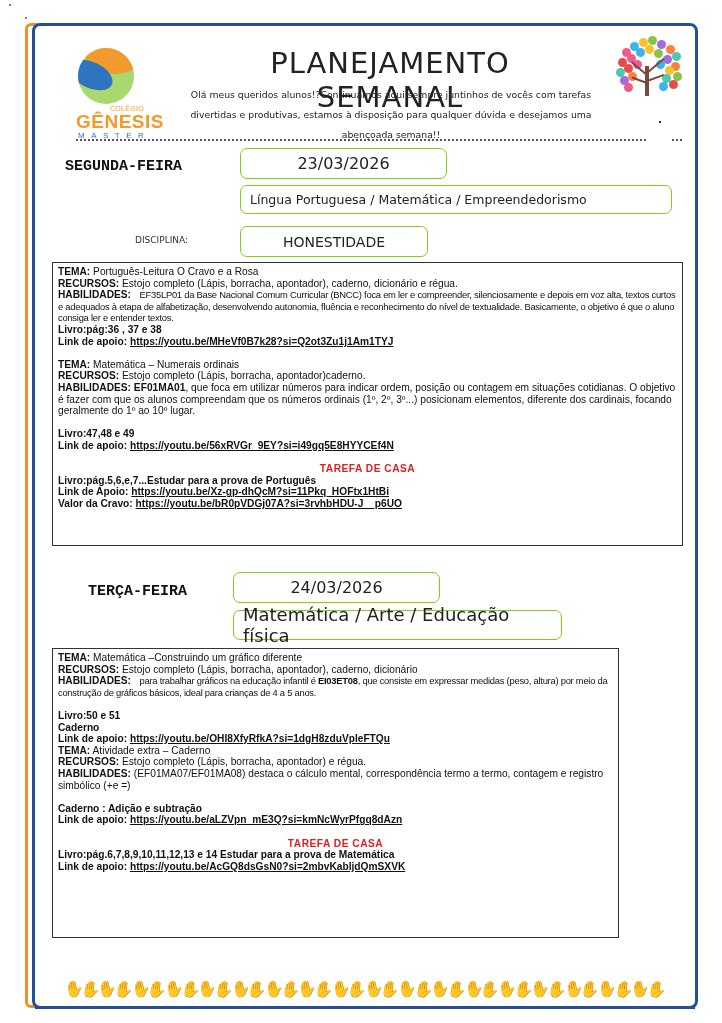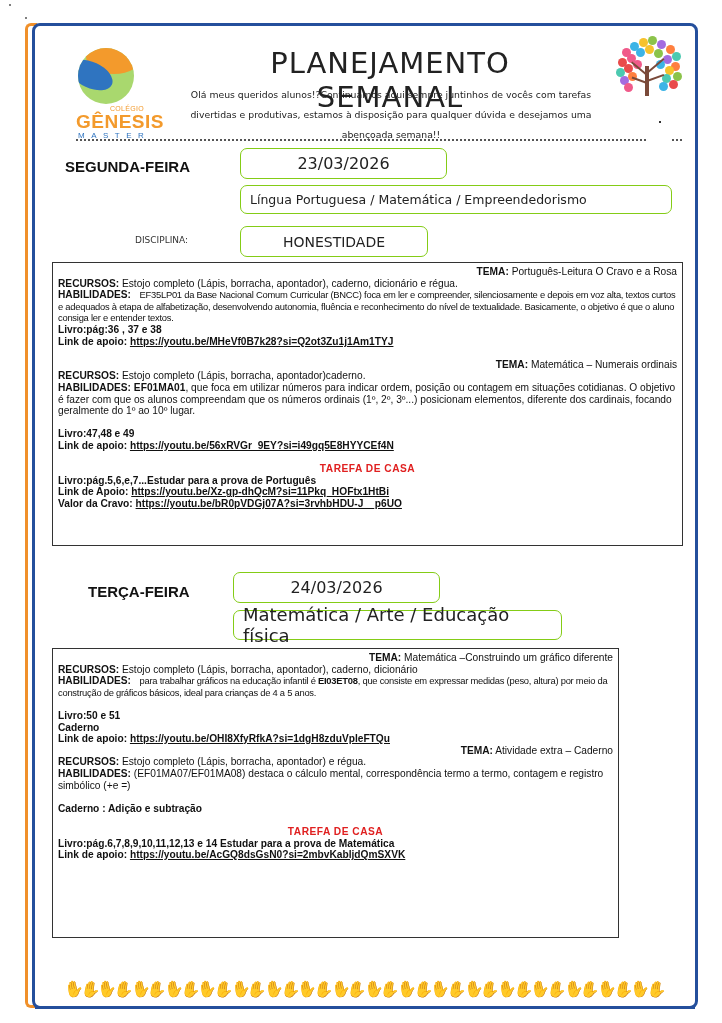--- a/index.html
+++ b/index.html
@@ -31,30 +31,30 @@
   .tree { position: absolute; left: 612px; top: 36px; width: 70px; height: 62px; }
   .tree .leaf { position: absolute; width: 9px; height: 9px; border-radius: 50%; }
   .tree .trunk { position: absolute; left: 33px; top: 30px; width: 4px; height: 30px; background: #7a4a3a; }
   .tree .branch { position: absolute; height: 2px; background: #7a4a3a; transform-origin: left center; }
 
   .dotted-line { position: absolute; left: 76px; top: 139px; width: 570px; border-top: 2px dotted #555; }
   .dotted-end { position: absolute; left: 672px; top: 139px; width: 10px; border-top: 2px dotted #555; }
   .small-dot { position: absolute; left: 659px; top: 121px; width: 2px; height: 2px; background: #333; }
 
   
-  .day-label { position: absolute; font-family: Liberation Sans, sans-serif; font-weight: bold; font-size: 15px; color: #111; }
+  .day-label { position: absolute; font-family: Liberation Mono, monospace; font-weight: bold; font-size: 15px; color: #111; }
   .field-label { position: absolute; font-family: "DejaVu Sans", sans-serif; font-size: 9px; color: #333; text-transform: uppercase; margin-top: 32px; }
   .box { position: absolute; border: 1px solid #84cc16; border-radius: 7px; background: #fff;
     font-family: "DejaVu Sans", sans-serif; color: #222; display: flex; align-items: center; margin-left: 28px; }
   .box.center { justify-content: center; }
 
   
   .panel { position: absolute; border: 1px solid #333; background: #fff;
     font-family: "Liberation Sans", sans-serif; font-size: 10.2px; line-height: 11.6px; color: #111; padding: 3px 5px; }
-  .panel .center { text-align: right; }
+  .panel .center { text-align: left; }
   .panel b { font-weight: bold; }
   .panel .narrow { font-family: "Liberation Sans", sans-serif; font-size: 9.4px; letter-spacing: -0.25px; }
   .panel .link { font-weight: bold; text-decoration: underline; color: #111; cursor: pointer; }
   .panel .red { color: #e02020; font-weight: bold; text-align: center; letter-spacing: 0.5px; }
   .panel .gap { height: 11.6px; }
   .panel p { margin: 0; }
 
   
   .hands { position: absolute; left: 64px; top: 980px; width: 596px; height: 26px; display: flex; justify-content: space-between; }
   .hand { width: 13px; height: 20px; font-size: 16px; line-height: 20px; text-align: center; }
@@ -212,20 +212,24 @@
   <p>
     <b>RECURSOS:</b>
     <span>Estojo completo (Lápis, borracha, apontador) e régua.</span>
   </p>
   <p>
     <b>HABILIDADES:</b>
     <span>(EF01MA07/EF01MA08)  destaca o cálculo mental, correspondência termo a termo, contagem e registro simbólico (+e =)</span>
   </p>
   <div class="gap"></div>
   <p><b>Caderno : Adição e subtração</b></p>
+  <p>
+    <b>Link de apoio:</b>
+    <a class="link">https://youtu.be/aLZVpn_mE3Q?si=kmNcWyrPfgq8dAzn</a>
+  </p>
   <div class="gap"></div>
   <p class="red">TAREFA  DE CASA</p>
   <p><b>Livro:pág.6,7,8,9,10,11,12,13  e 14 Estudar para a prova de Matemática</b></p>
   <p>
     <b>Link de apoio:</b>
     <a class="link">https://youtu.be/AcGQ8dsGsN0?si=2mbvKabljdQmSXVK</a>
   </p>
 </div>
 
 <div class="hands" id="hands">

